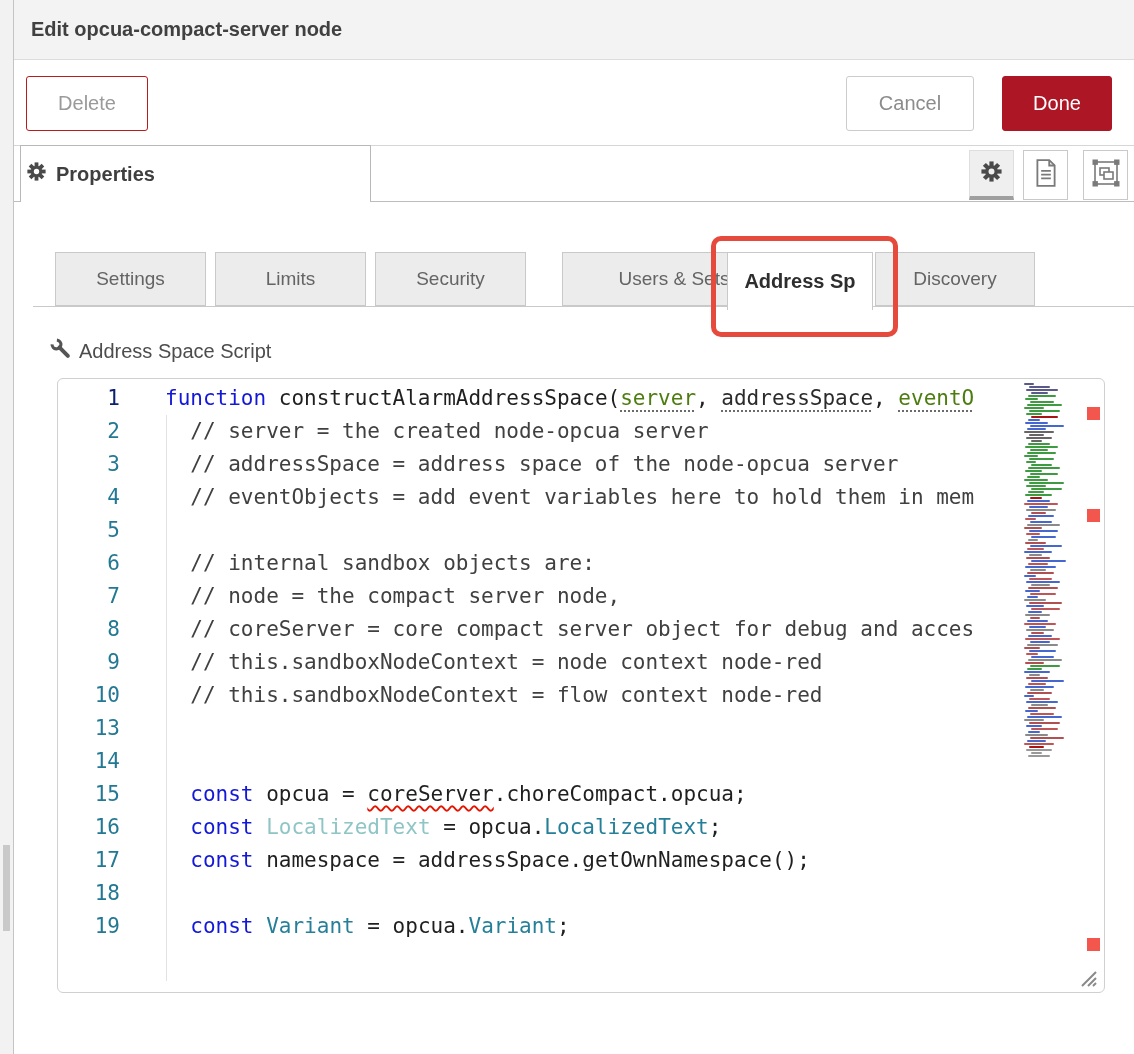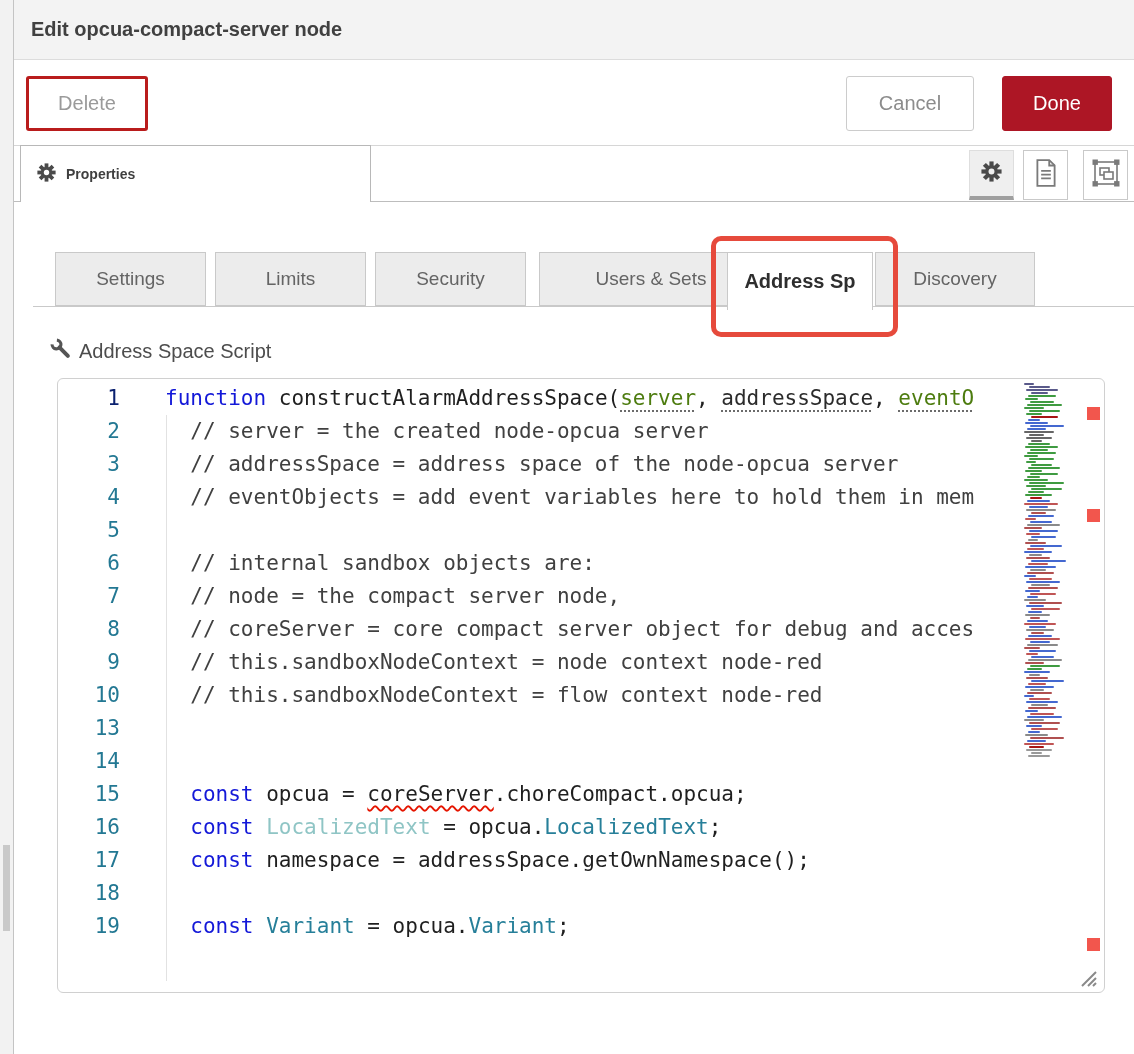--- a/index.html
+++ b/index.html
@@ -10,28 +10,28 @@
   
   .page-strip{position:absolute;left:0;top:0;width:14px;height:1054px;background:#f2f2f2;border-right:1px solid #c4c4c4;box-sizing:border-box}
   .page-scroll-thumb{position:absolute;left:3px;top:845px;width:7px;height:86px;background:#c9c9c9}
 
   
   .hdr{position:absolute;left:14px;top:0;width:1120px;height:60px;background:#f3f3f3;border-bottom:1px solid #dcdcdc;display:flex;align-items:center;padding-left:17px;box-sizing:border-box}
   .hdr-title{font-size:20px;font-weight:bold;color:#404040}
 
   
   .btn{position:absolute;top:76px;height:55px;border-radius:3px;font-size:20px;display:flex;align-items:center;justify-content:center;box-sizing:border-box;cursor:pointer}
-  .btn-delete{left:26px;width:122px;background:#fff;border:3px solid #b91c1c;color:#9a9a9a}
+  .btn-delete{left:26px;width:122px;background:#fff;border:1px solid #b91c1c;color:#9a9a9a}
   .btn-cancel{left:846px;width:128px;background:#fff;border:1px solid #cccccc;color:#8c8c8c}
   .btn-done{left:1002px;width:110px;background:#ad1625;border:1px solid #ad1625;color:#ffffff}
 
   
   .props-topline{position:absolute;left:14px;top:145px;width:1120px;height:1px;background:#d6d6d6}
   .props-underline{position:absolute;left:14px;top:201px;width:1120px;height:1px;background:#bdbdbd;z-index:1}
-  .props-tab{position:absolute;left:20px;top:145px;width:351px;height:57px;background:#fff;border:1px solid #b8b8b8;border-bottom:none;z-index:2;display:flex;align-items:center;padding-left:16px;box-sizing:border-box;font-size:14px;font-weight:bold;color:#3f3f3f}
+  .props-tab{position:absolute;left:20px;top:145px;width:351px;height:57px;background:#fff;border:1px solid #b8b8b8;border-bottom:none;z-index:2;display:flex;align-items:center;padding-left:6px;box-sizing:border-box;font-size:20px;font-weight:bold;color:#3f3f3f}
   .props-tab svg{margin-right:10px}
   .icon-btn{position:absolute;top:150px;width:45px;height:50px;background:#fff;border:1px solid #c9c9c9;display:flex;align-items:center;justify-content:center;box-sizing:border-box;z-index:2;cursor:pointer}
   .icon-btn.active{background:#efefef;border:1px solid #dedede;border-bottom:4px solid #9f9f9f}
   .icon-btn-gear{left:969px}.icon-btn-doc{left:1023px}.icon-btn-group{left:1083px}
 
   
   .tab{position:absolute;top:252px;height:54px;background:#ececec;border:1px solid #c9c9c9;display:flex;align-items:center;justify-content:center;font-size:19px;color:#646464;box-sizing:border-box;z-index:2;cursor:pointer;overflow:hidden;white-space:nowrap}
   .tab-active{height:58px;background:#ffffff;border-bottom:none;font-weight:bold;color:#2e2e2e;font-size:20px;z-index:3}
   .tabs-underline{position:absolute;left:33px;top:306px;width:1101px;height:1px;background:#c9c9c9;z-index:1}
   .annotation{position:absolute;left:711px;top:236px;width:177px;height:91px;border:5px solid #e64a3c;border-radius:10px;z-index:6;pointer-events:none}
@@ -143,21 +143,21 @@
 <div class="tabs-underline"></div>
 <div class="tab" style="left:55px;width:151px">
     <span>Settings</span>
   </div>
 <div class="tab" style="left:215px;width:151px">
     <span>Limits</span>
   </div>
 <div class="tab" style="left:375px;width:151px">
     <span>Security</span>
   </div>
-<div class="tab" style="left:539px;width:224px;z-index:1">
+<div class="tab" style="left:562px;width:224px;z-index:1">
     <span>Users &amp; Sets</span>
   </div>
 <div class="tab tab-active" style="left:727px;width:146px">
     <span>Address Sp</span>
   </div>
 <div class="tab" style="left:875px;width:160px">
     <span>Discovery</span>
   </div>
 <div class="annotation"></div>
 

